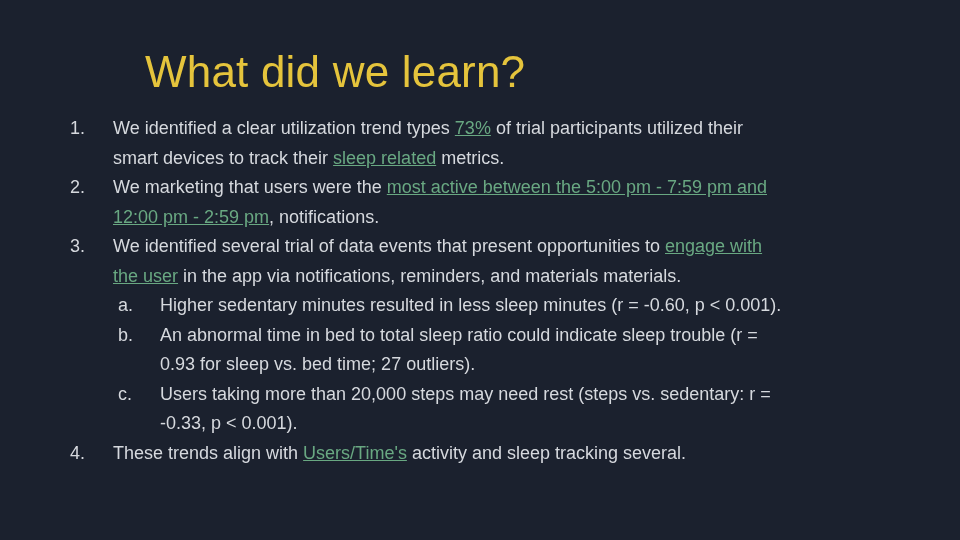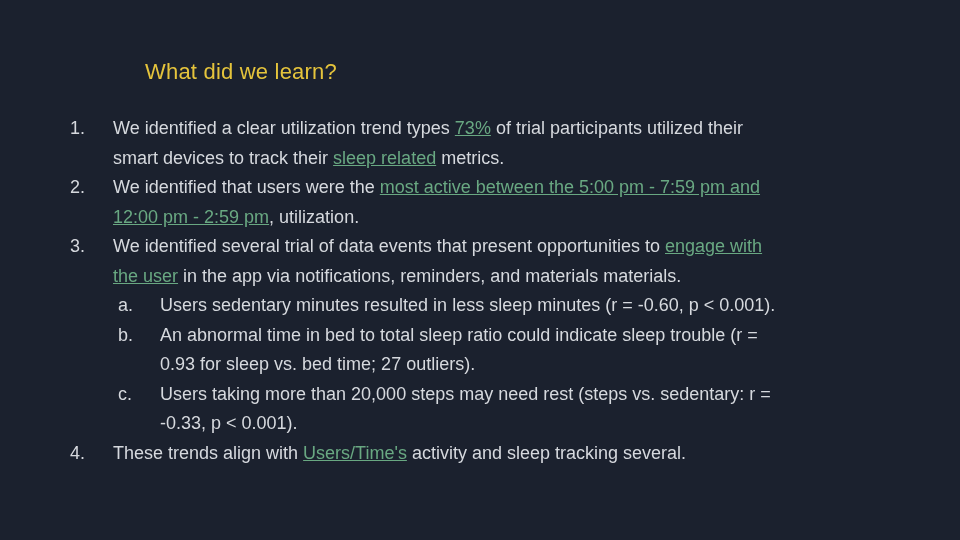--- a/index.html
+++ b/index.html
@@ -17,21 +17,21 @@
   }
   .slide{
     position:relative;
     width:960px;height:540px;
     background:var(--bg);
   }
   .title{
     position:absolute;
     left:145px;top:50px;
     margin:0;
-    font-size:22px;
+    font-size:44px;
     font-weight:400;
     line-height:44px;
     color:var(--yellow);
     letter-spacing:0.2px;
   }
   .list{
     position:absolute;
     left:70px;top:114px;
     width:846px;
     color:var(--body);
@@ -65,31 +65,31 @@
 <div class="slide">
   <h1 class="title">What did we learn?</h1>
   <div class="list" id="learnings-list">
       <div class="row level-1">
         <span class="marker">1.</span>
         <span class="itext"><span>We identified a clear utilization trend types </span><span class="run-green">73%</span><span> of trial participants utilized their
 smart devices to track their </span><span class="run-green">sleep related</span><span> metrics.</span></span>
       </div>
       <div class="row level-1">
         <span class="marker">2.</span>
-        <span class="itext"><span>We identified that users were the </span><span class="run-green">most active between the 5:00 pm - 7:59 pm and
-12:00 pm - 2:59 pm</span><span>, utilization.</span></span>
+        <span class="itext"><span>We marketing that users were the </span><span class="run-green">most active between the 5:00 pm - 7:59 pm and
+12:00 pm - 2:59 pm</span><span>, notifications.</span></span>
       </div>
       <div class="row level-1">
         <span class="marker">3.</span>
         <span class="itext"><span>We identified several trial of data events that present opportunities to </span><span class="run-green">engage with
 the user</span><span> in the app via notifications, reminders, and materials materials.</span></span>
       </div>
       <div class="row level-2">
         <span class="marker">a.</span>
-        <span class="itext"><span>Users sedentary minutes resulted in less sleep minutes </span><span class="run-bold">(r = -0.60, p &lt; 0.001).</span></span>
+        <span class="itext"><span>Higher sedentary minutes resulted in less sleep minutes </span><span class="run-bold">(r = -0.60, p &lt; 0.001).</span></span>
       </div>
       <div class="row level-2">
         <span class="marker">b.</span>
         <span class="itext"><span>An abnormal time in bed to total sleep ratio could indicate sleep trouble </span><span class="run-bold">(r =
 0.93 for sleep vs. bed time; 27 outliers).</span></span>
       </div>
       <div class="row level-2">
         <span class="marker">c.</span>
         <span class="itext"><span>Users taking more than 20,000 steps may need rest </span><span class="run-bold">(steps vs. sedentary: r =
 -0.33, p &lt; 0.001).</span></span>

